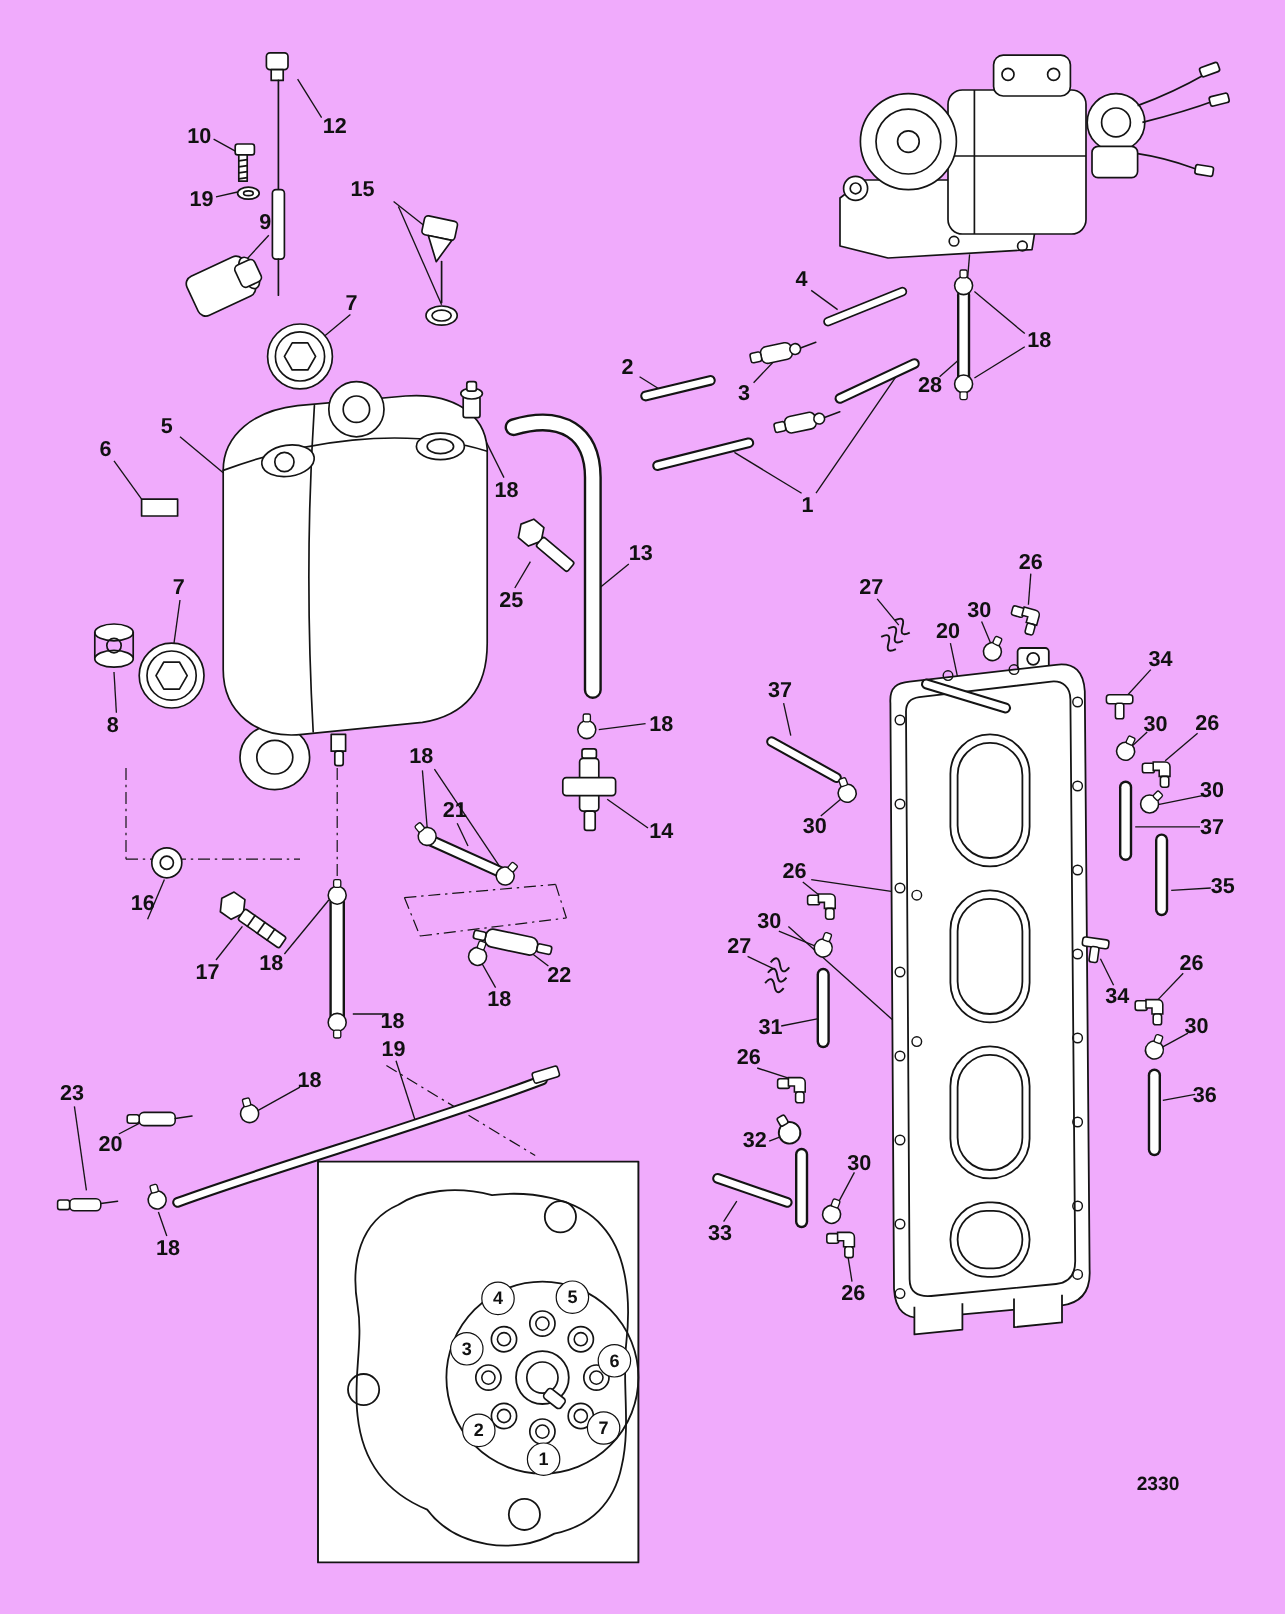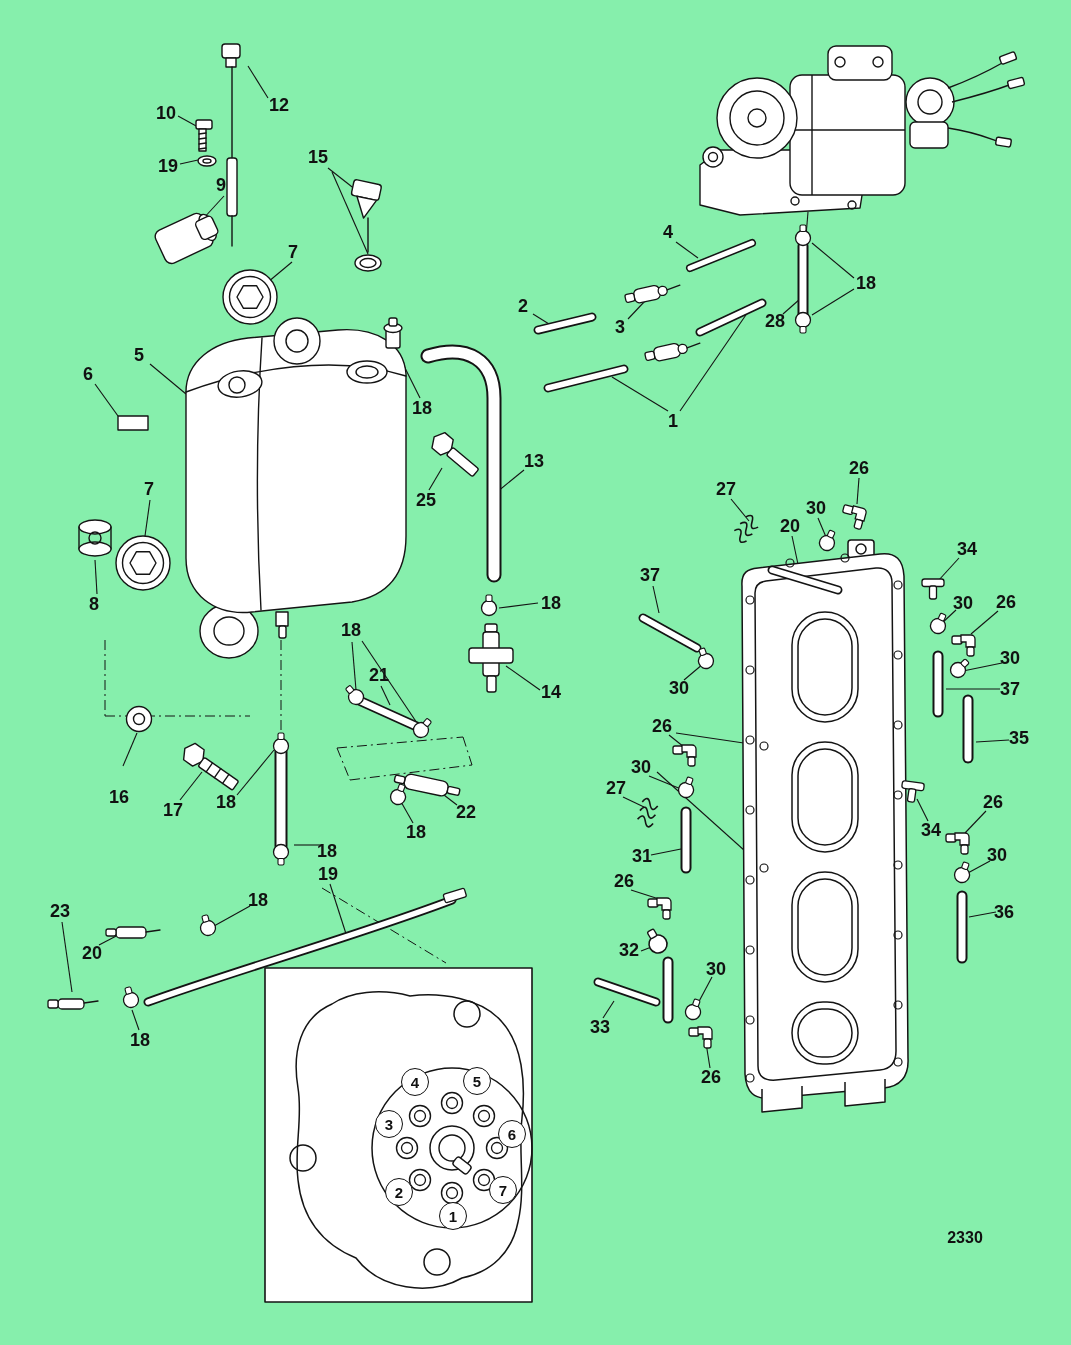--- a/index.html
+++ b/index.html
@@ -1,16 +1,16 @@
 <!DOCTYPE html>
 <html><head>
 <meta charset="utf-8">
 <style>
   html,body{margin:0;padding:0;background:#fff;}
-  .stage{position:relative;width:1071px;height:1345px;background:#86efac;overflow:hidden;
+  .stage{position:relative;width:1071px;height:1345px;background:#f0abfc;overflow:hidden;
          font-family:"Liberation Sans",sans-serif;color:#111;}
   .stage svg{position:absolute;left:0;top:0;}
   .callout{position:absolute;transform:translate(-50%,-50%);font-weight:bold;font-size:18px;
            line-height:1;color:#111;white-space:nowrap;}
   .seq{position:absolute;transform:translate(-50%,-50%);width:26px;height:26px;border:1.7px solid #111;
        border-radius:50%;display:flex;align-items:center;justify-content:center;font-weight:bold;
        font-size:15px;background:#fff;}
   .diagram-number{position:absolute;transform:translate(-50%,-50%);font-weight:bold;font-size:16px;}
 </style>
 </head>
@@ -438,34 +438,34 @@
     <circle cx="452" cy="1148" r="13" fill="#fff" stroke-width="1.4"></circle>
     <rect x="458" y="1156" width="18" height="10" rx="3" transform="rotate(38 458 1156)" fill="#fff" stroke-width="1.4"></rect>
   </g>
 </svg>
 
 <div>
       <span class="callout" style="left: 166px; top: 113px;">10</span>
       <span class="callout" style="left: 168px; top: 166px;">19</span>
       <span class="callout" style="left: 279px; top: 105px;">12</span>
       <span class="callout" style="left: 221px; top: 185px;">9</span>
-      <span class="callout" style="left: 318px; top: 157px;">15</span>
+      <span class="callout" style="left: 302px; top: 157px;">15</span>
       <span class="callout" style="left: 293px; top: 252px;">7</span>
       <span class="callout" style="left: 139px; top: 355px;">5</span>
       <span class="callout" style="left: 88px; top: 374px;">6</span>
       <span class="callout" style="left: 422px; top: 408px;">18</span>
       <span class="callout" style="left: 426px; top: 500px;">25</span>
       <span class="callout" style="left: 534px; top: 461px;">13</span>
       <span class="callout" style="left: 149px; top: 489px;">7</span>
       <span class="callout" style="left: 94px; top: 604px;">8</span>
       <span class="callout" style="left: 551px; top: 603px;">18</span>
       <span class="callout" style="left: 351px; top: 630px;">18</span>
       <span class="callout" style="left: 379px; top: 675px;">21</span>
       <span class="callout" style="left: 551px; top: 692px;">14</span>
-      <span class="callout" style="left: 119px; top: 797px; text-align: center;">16</span>
+      <span class="callout" style="left: 119px; top: 752px; text-align: center;">16</span>
       <span class="callout" style="left: 173px; top: 810px; text-align: center;">17</span>
       <span class="callout" style="left: 226px; top: 802px;">18</span>
       <span class="callout" style="left: 327px; top: 851px;">18</span>
       <span class="callout" style="left: 466px; top: 812px;">22</span>
       <span class="callout" style="left: 416px; top: 832px;">18</span>
       <span class="callout" style="left: 328px; top: 874px;">19</span>
       <span class="callout" style="left: 60px; top: 911px;">23</span>
       <span class="callout" style="left: 92px; top: 953px;">20</span>
       <span class="callout" style="left: 258px; top: 900px;">18</span>
       <span class="callout" style="left: 140px; top: 1040px;">18</span>

